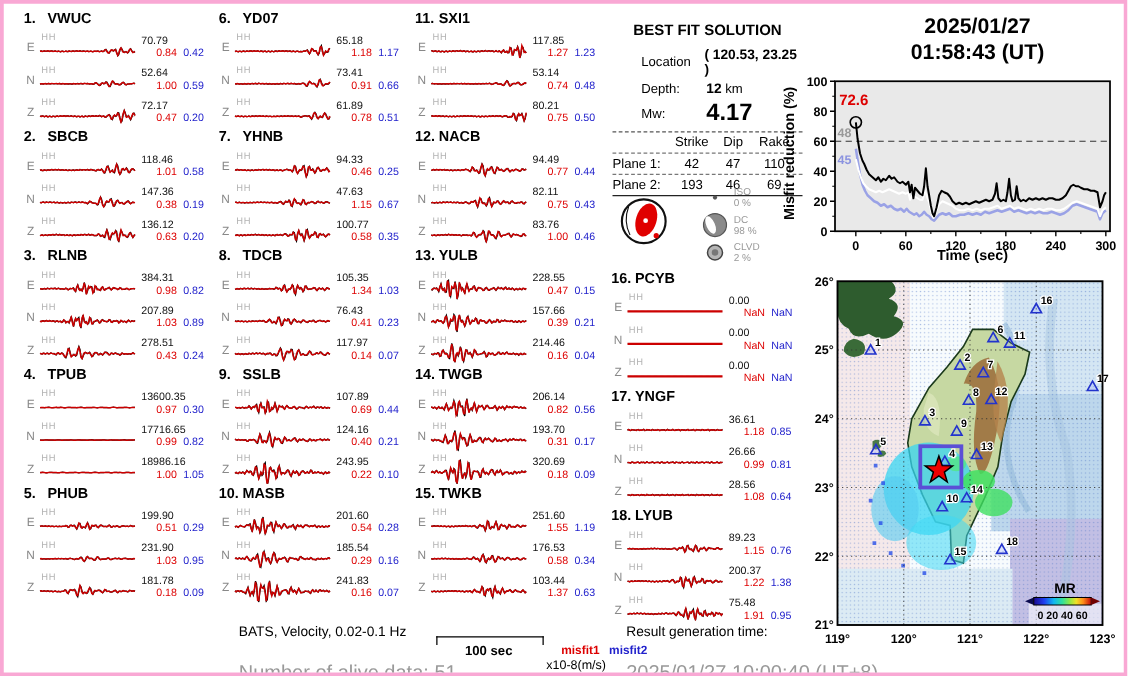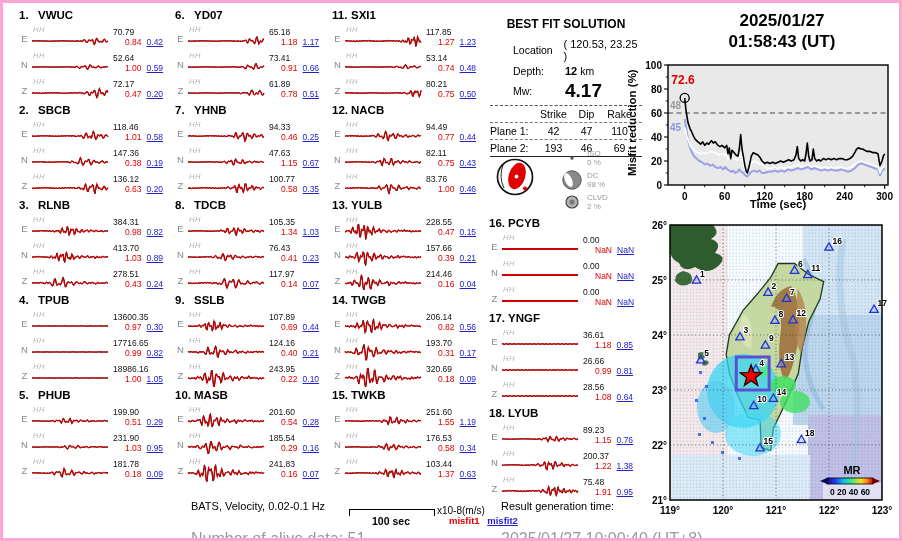--- a/index.html
+++ b/index.html
@@ -4,32 +4,32 @@
 <style>
   html,body{margin:0;padding:0;background:#fff;font-family:"Liberation Sans",sans-serif;}
   #fig{position:relative;width:902px;height:541px;box-sizing:border-box;border:3px solid #f9a8d4;background:#fff;overflow:hidden;}
   .col{position:absolute;width:154px;}
   #col1{left:16px;top:6px}#col2{left:172px;top:6px}#col3{left:329px;top:6px}#col4{left:486px;top:214px}
   .st{height:95px;}
   .st-h{font-size:11.5px;font-weight:bold;height:15px;color:#000;}
   .st-h .num{display:inline-block;width:19px;}
   .row{display:flex;height:26px;}
   .cl{width:11px;color:#888;font-size:9.5px;line-height:30px;text-align:center;}
-  .tr{position:relative;width:80px;height:26px;font-style:italic;}
+  .tr{position:relative;width:80px;height:26px;}
   .tr svg{position:absolute;left:0;top:0;}
   .hh{position:absolute;left:3px;top:1px;font-size:7.5px;color:#b3b3b3;letter-spacing:.5px;}
   .vals{margin-left:3px;font-size:8.5px;line-height:10px;padding-top:3px;white-space:nowrap;}
   .amp{color:#111;}
-  .m1{color:#dd0000;padding-left:12px;}.m2{color:#2222cc;margin-left:5px;text-decoration:underline;}
+  .m1{color:#dd0000;padding-left:12px;}.m2{color:#2222cc;margin-left:5px;}
   
   #bestfit{position:absolute;left:487px;top:14px;width:152px;height:198px;font-size:10.5px;color:#000;}
   .bf-title{font-weight:bold;font-size:12px;margin-bottom:7px;text-align:center;}
   .bf-row{display:flex;margin-bottom:3px;align-items:center;margin-left:23px;}
   .bf-lab{width:52px;}
-  .bf-loc{font-weight:normal;font-size:11px;}
+  .bf-loc{font-weight:bold;font-size:11px;}
   .bf-dep b{font-size:11px;}
   .mw-val{font-weight:bold;font-size:19px;}
   .bf-table{margin-top:2px;border-top:1px dashed #555;border-bottom:1px solid #222;}
   .bf-tr{display:flex;height:16px;line-height:16px;border-bottom:1px dashed #777;}
   .bf-tr:last-child{border-bottom:none;}
   .bf-c0{width:47px;}
   .bf-c{width:33px;text-align:center;}
   .bf-head{font-weight:normal;}
   #mech{position:absolute;left:0px;top:130px;width:152px;height:66px;}
   .dec{position:absolute;left:72px;top:2px;}
@@ -42,21 +42,21 @@
   #mapwrap{position:absolute;left:640px;top:216px;width:262px;height:302px;}
   .grid{stroke:#333;stroke-width:0.7;stroke-dasharray:1 2.6;fill:none;}
   .tick-lab{font-size:10px;font-weight:bold;fill:#000;}
   .stn{font-size:8.5px;font-weight:bold;fill:#000;paint-order:stroke;stroke:#fff;stroke-width:2px;}
   
   #footer div{position:absolute;}
   .f-blk{font-size:11px;color:#000;}
   .f-gray{font-size:16px;color:#999;margin-top:16px;}
   #scalebar{left:346px;top:506px;width:84px;height:6px;border-top:1.5px solid #000;border-left:1.5px solid #000;border-right:1.5px solid #000;}
   #scalelab{left:346px;top:512px;width:84px;text-align:center;font-size:10.5px;font-weight:bold;}
-  #unitlab{left:434px;top:502px;font-size:10px;text-align:center;}
+  #unitlab{left:434px;top:524px;font-size:10px;text-align:center;}
   #mflab{left:434px;top:512px;font-size:9.5px;font-weight:bold;}
 </style>
 </head>
 <body>
 
 <div id="fig">
 
   <div class="col" id="col1">
       <div class="st">
         <div class="st-h"><span class="num">1.</span><span>VWUC</span></div>
@@ -175,21 +175,21 @@
           <span class="cl">N</span>
           <span class="tr">
             <svg width="80" height="26">
               <line x1="2" y1="17" x2="78" y2="17" stroke="#c9c9c9" stroke-width="0.8" stroke-dasharray="3 2.2"></line>
               <path d="M2.0 17.0 L2.9 17.3 L3.7 16.7 L4.6 16.6 L5.5 17.1 L6.3 16.7 L7.2 16.4 L8.0 17.0 L8.9 17.0 L9.8 16.4 L10.6 16.8 L11.5 17.1 L12.4 16.6 L13.2 16.9 L14.1 17.5 L15.0 16.9 L15.8 16.7 L16.7 17.4 L17.5 17.2 L18.4 17.0 L19.3 18.0 L20.1 17.7 L21.0 15.9 L21.9 16.5 L22.7 18.2 L23.6 17.5 L24.5 17.2 L25.3 18.5 L26.2 16.1 L27.0 13.1 L27.9 17.0 L28.8 21.2 L29.6 17.8 L30.5 14.8 L31.4 16.4 L32.2 14.9 L33.1 13.9 L34.0 20.0 L34.8 22.5 L35.7 15.3 L36.5 12.0 L37.4 16.5 L38.3 18.1 L39.1 17.4 L40.0 19.5 L40.9 18.8 L41.7 14.4 L42.6 14.5 L43.5 18.5 L44.3 19.2 L45.2 17.5 L46.0 17.1 L46.9 16.7 L47.8 15.9 L48.6 16.7 L49.5 18.3 L50.4 18.1 L51.2 16.4 L52.1 15.7 L53.0 16.5 L53.8 17.0 L54.7 17.1 L55.5 17.4 L56.4 17.1 L57.3 15.7 L58.1 15.8 L59.0 17.5 L59.9 17.9 L60.7 16.8 L61.6 16.9 L62.5 17.1 L63.3 16.4 L64.2 16.8 L65.0 18.4 L65.9 17.9 L66.8 16.4 L67.6 16.9 L68.5 17.6 L69.4 16.9 L70.2 17.2 L71.1 18.0 L72.0 17.0 L72.8 16.1 L73.7 17.0 L74.5 17.4 L75.4 16.6 L76.3 16.8 L77.1 17.2 L78.0 16.4 " fill="none" stroke="#000" stroke-width="1"></path>
               <path d="M2.0 17.0 L2.9 17.3 L3.7 16.8 L4.6 16.7 L5.5 17.1 L6.3 16.8 L7.2 16.5 L8.0 17.0 L8.9 17.0 L9.8 16.5 L10.6 16.8 L11.5 17.1 L12.4 16.7 L13.2 16.9 L14.1 17.4 L15.0 16.9 L15.8 16.7 L16.7 17.3 L17.5 17.2 L18.4 17.1 L19.3 17.8 L20.1 17.4 L21.0 16.0 L21.9 16.8 L22.7 18.2 L23.6 17.4 L24.5 17.2 L25.3 18.0 L26.2 15.6 L27.0 13.8 L27.9 18.1 L28.8 21.0 L29.6 16.9 L30.5 14.7 L31.4 16.4 L32.2 15.1 L33.1 15.0 L34.0 20.7 L34.8 21.3 L35.7 14.0 L36.5 12.5 L37.4 17.4 L38.3 18.3 L39.1 17.5 L40.0 19.2 L40.9 17.9 L41.7 14.0 L42.6 15.3 L43.5 19.1 L44.3 18.9 L45.2 17.1 L46.0 16.9 L46.9 16.6 L47.8 16.0 L48.6 17.1 L49.5 18.4 L50.4 17.6 L51.2 16.1 L52.1 16.0 L53.0 16.8 L53.8 17.1 L54.7 17.2 L55.5 17.4 L56.4 16.8 L57.3 15.7 L58.1 16.2 L59.0 17.7 L59.9 17.7 L60.7 16.8 L61.6 16.8 L62.5 17.0 L63.3 16.5 L64.2 17.1 L65.0 18.3 L65.9 17.5 L66.8 16.3 L67.6 16.9 L68.5 17.5 L69.4 17.0 L70.2 17.3 L71.1 17.8 L72.0 16.8 L72.8 16.2 L73.7 17.1 L74.5 17.4 L75.4 16.7 L76.3 16.9 L77.1 17.1 L78.0 16.4 " fill="none" stroke="#cc0000" stroke-width="1.2"></path>
             </svg>
             <span class="hh">HH</span>
           </span>
           <span class="vals">
-            <div class="amp">413.70</div>
+            <div class="amp">207.89</div>
             <div><span class="m1">1.03</span><span class="m2">0.89</span></div>
           </span>
         </div>
         <div class="row">
           <span class="cl">Z</span>
           <span class="tr">
             <svg width="80" height="26">
               <line x1="2" y1="17" x2="78" y2="17" stroke="#c9c9c9" stroke-width="0.8" stroke-dasharray="3 2.2"></line>
               <path d="M2.0 16.7 L2.9 17.0 L3.7 17.2 L4.6 16.6 L5.5 16.7 L6.3 17.2 L7.2 16.7 L8.0 16.5 L8.9 17.1 L9.8 16.9 L10.6 16.3 L11.5 16.7 L12.4 16.9 L13.2 16.8 L14.1 17.5 L15.0 17.9 L15.8 16.8 L16.7 16.3 L17.5 17.1 L18.4 17.1 L19.3 16.4 L20.1 16.6 L21.0 17.9 L21.9 19.5 L22.7 20.3 L23.6 17.8 L24.5 13.3 L25.3 12.5 L26.2 16.2 L27.0 18.9 L27.9 18.6 L28.8 17.8 L29.6 18.1 L30.5 18.9 L31.4 18.1 L32.2 14.4 L33.1 11.2 L34.0 13.6 L34.8 19.0 L35.7 21.0 L36.5 19.1 L37.4 16.9 L38.3 16.0 L39.1 16.2 L40.0 16.9 L40.9 16.4 L41.7 15.7 L42.6 17.2 L43.5 19.3 L44.3 19.0 L45.2 17.3 L46.0 16.3 L46.9 15.9 L47.8 16.3 L48.6 17.6 L49.5 17.6 L50.4 16.7 L51.2 17.2 L52.1 18.1 L53.0 17.1 L53.8 15.9 L54.7 15.7 L55.5 15.9 L56.4 16.7 L57.3 17.9 L58.1 17.7 L59.0 16.5 L59.9 16.7 L60.7 17.3 L61.6 16.7 L62.5 16.4 L63.3 16.9 L64.2 17.1 L65.0 17.5 L65.9 18.2 L66.8 17.6 L67.6 16.5 L68.5 16.9 L69.4 17.4 L70.2 17.0 L71.1 17.0 L72.0 17.5 L72.8 17.1 L73.7 16.9 L74.5 17.4 L75.4 16.9 L76.3 16.2 L77.1 16.7 L78.0 17.1 " fill="none" stroke="#000" stroke-width="1"></path>
               <path d="M2.0 16.7 L2.9 17.0 L3.7 17.2 L4.6 16.7 L5.5 16.8 L6.3 17.2 L7.2 16.7 L8.0 16.6 L8.9 17.1 L9.8 16.9 L10.6 16.4 L11.5 16.7 L12.4 17.0 L13.2 17.0 L14.1 17.5 L15.0 17.6 L15.8 16.6 L16.7 16.3 L17.5 17.1 L18.4 17.1 L19.3 16.5 L20.1 16.9 L21.0 18.2 L21.9 19.5 L22.7 19.4 L23.6 16.6 L24.5 13.0 L25.3 13.4 L26.2 17.3 L27.0 19.5 L27.9 18.6 L28.8 17.7 L29.6 18.0 L30.5 18.4 L31.4 17.1 L32.2 13.7 L33.1 12.0 L34.0 15.1 L34.8 19.9 L35.7 20.8 L36.5 18.3 L37.4 16.3 L38.3 15.8 L39.1 16.3 L40.0 16.8 L40.9 16.5 L41.7 16.2 L42.6 17.7 L43.5 19.3 L44.3 18.5 L45.2 16.8 L46.0 16.0 L46.9 16.1 L47.8 16.7 L48.6 17.7 L49.5 17.6 L50.4 16.9 L51.2 17.3 L52.1 17.9 L53.0 16.9 L53.8 15.8 L54.7 15.9 L55.5 16.3 L56.4 17.1 L57.3 17.9 L58.1 17.5 L59.0 16.4 L59.9 16.7 L60.7 17.2 L61.6 16.7 L62.5 16.4 L63.3 17.0 L64.2 17.3 L65.0 17.5 L65.9 17.9 L66.8 17.3 L67.6 16.5 L68.5 16.9 L69.4 17.4 L70.2 17.0 L71.1 17.0 L72.0 17.4 L72.8 17.1 L73.7 17.0 L74.5 17.2 L75.4 16.9 L76.3 16.3 L77.1 16.8 L78.0 17.1 " fill="none" stroke="#cc0000" stroke-width="1.2"></path>

